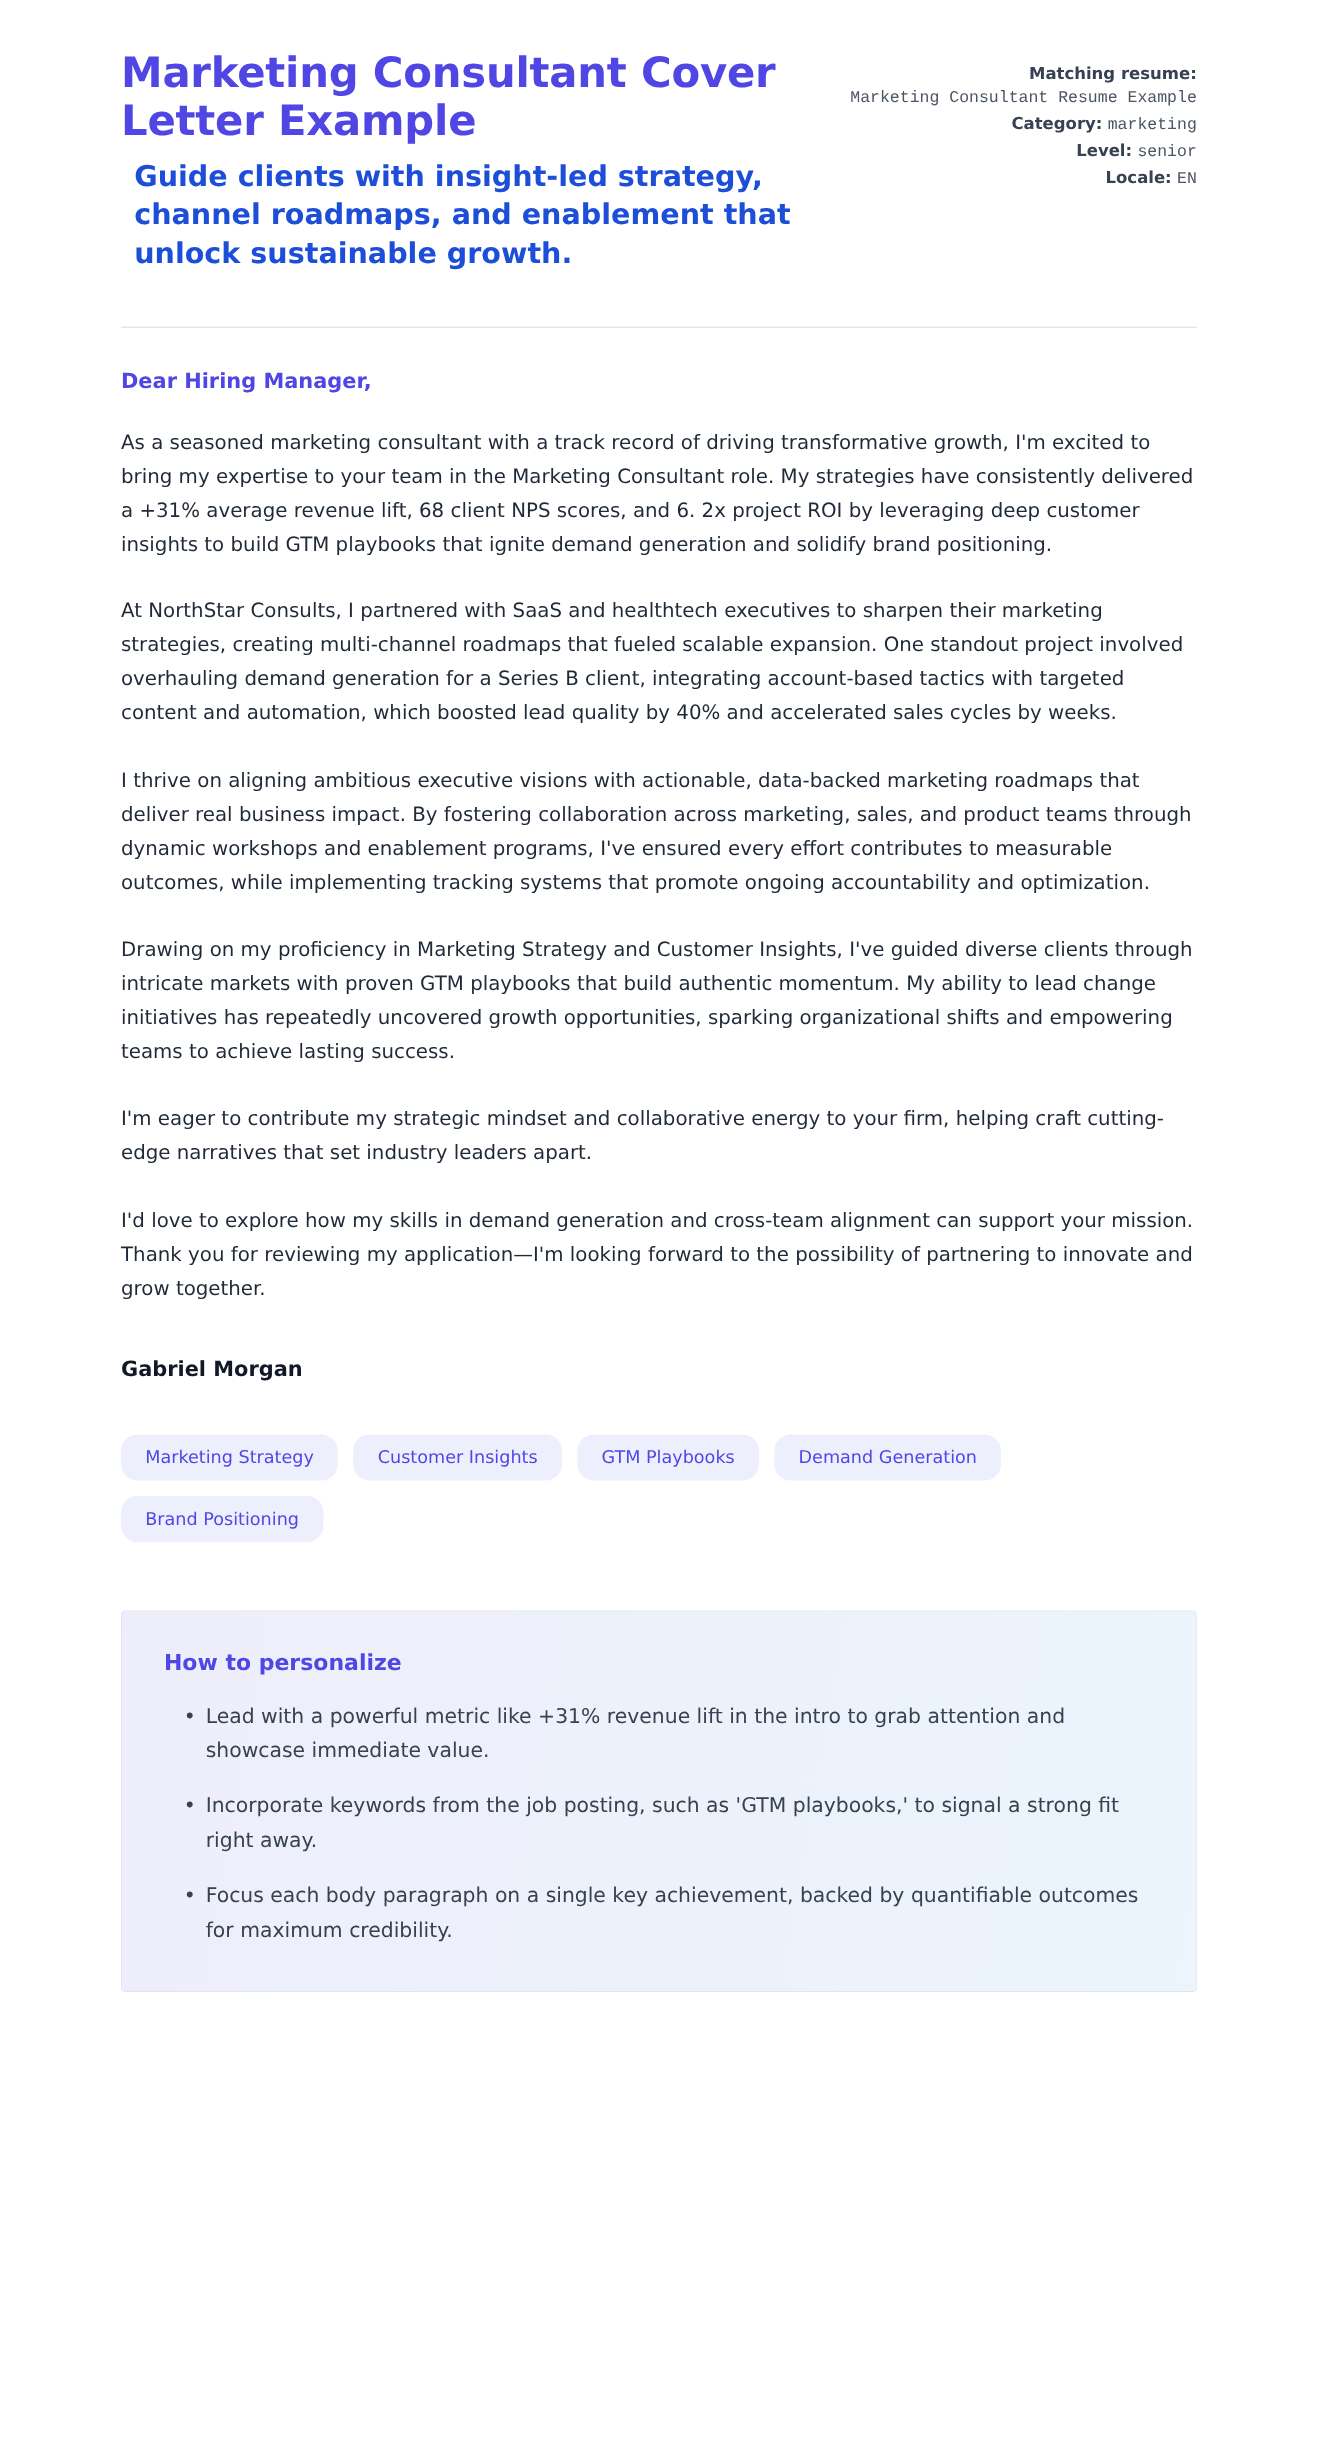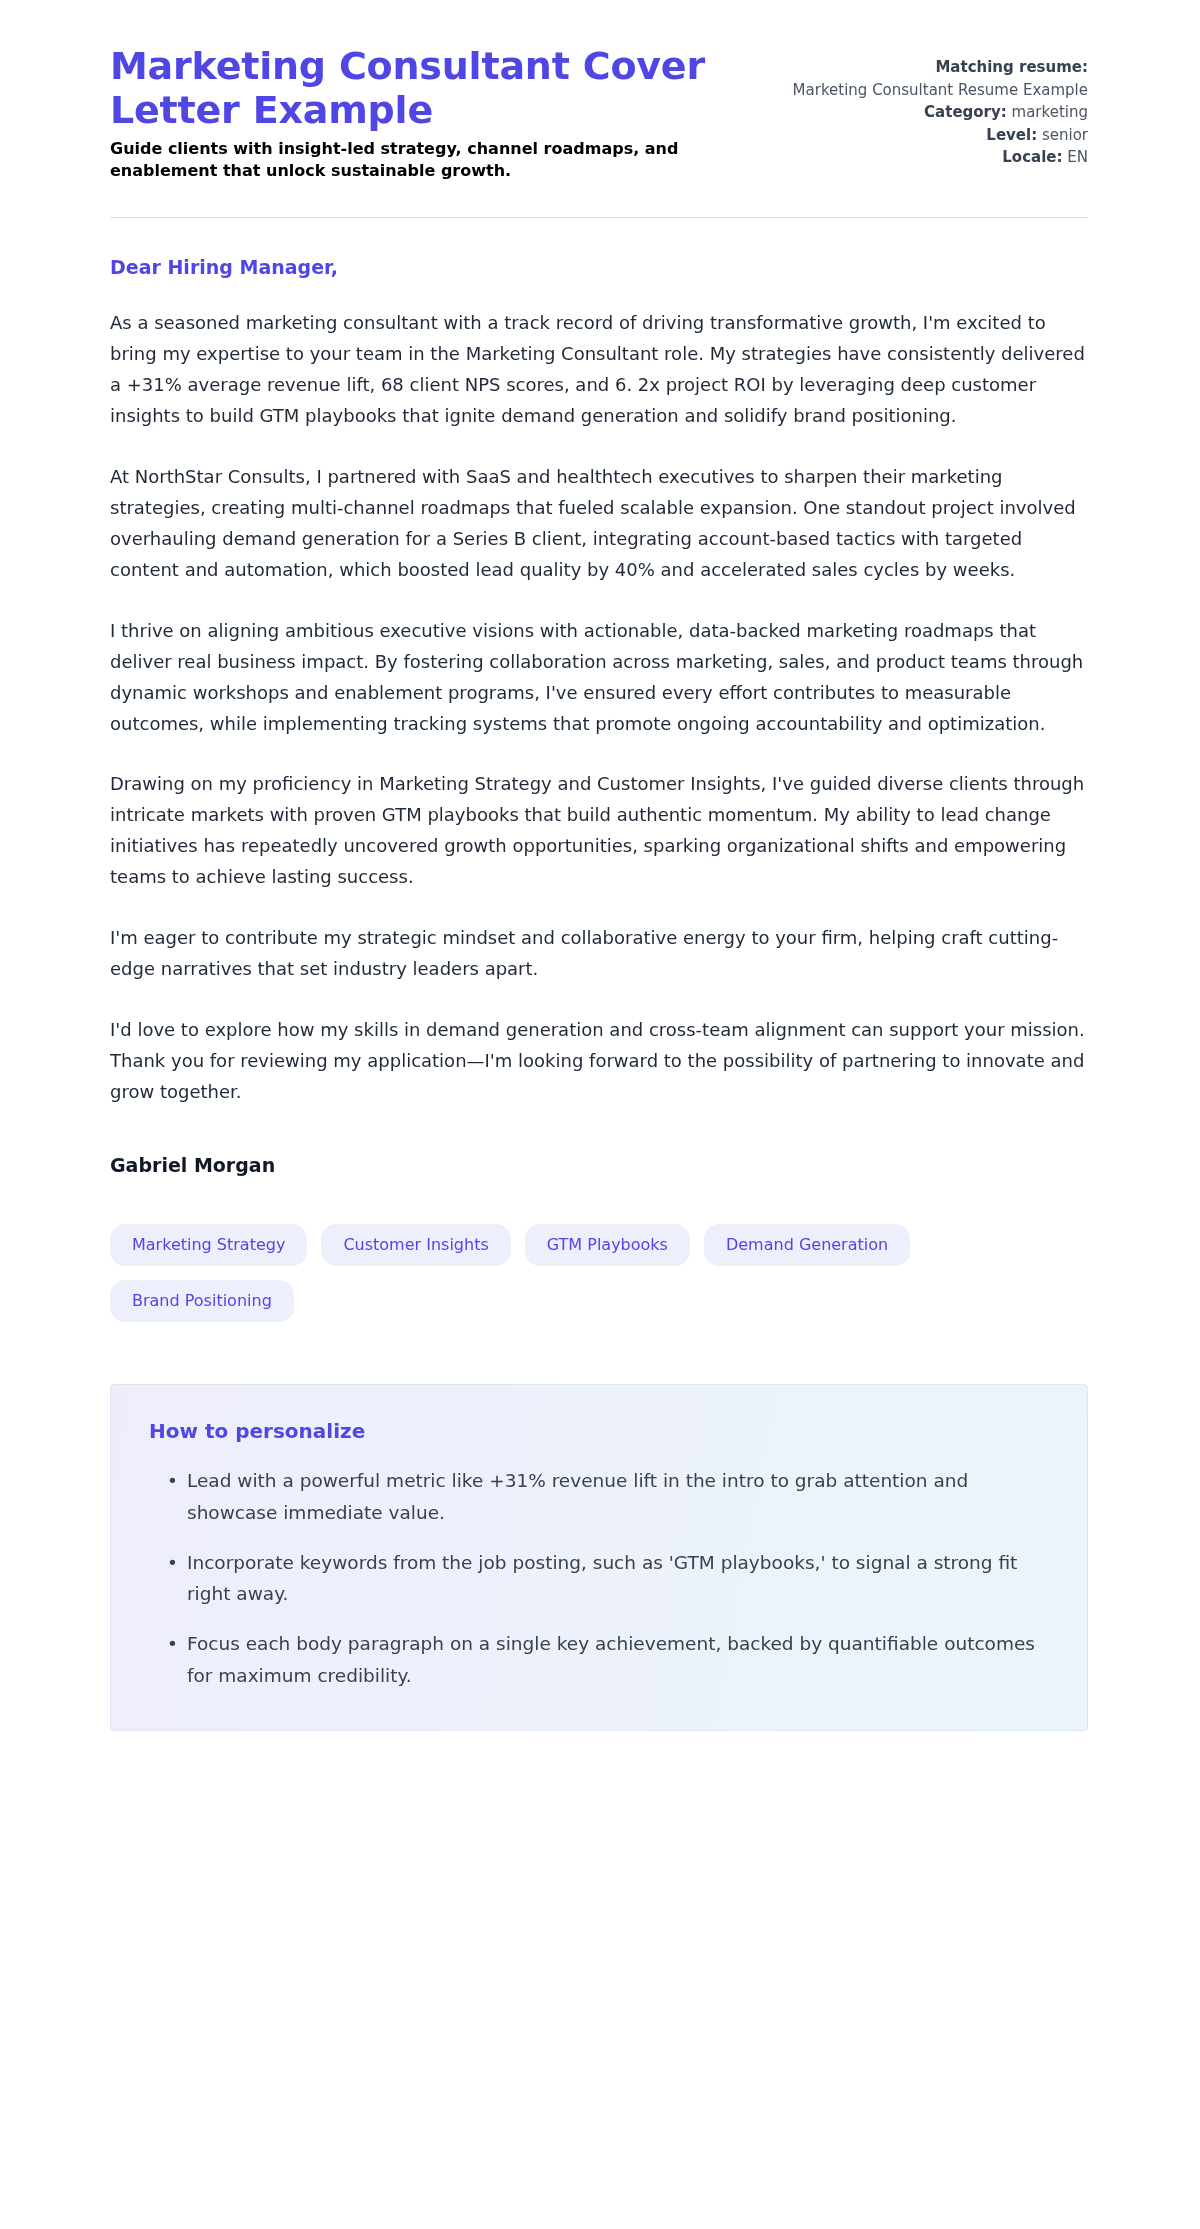--- a/index.html
+++ b/index.html
@@ -34,45 +34,46 @@
   }
   .doc-title {
     font-size: 38px;
     line-height: 1.16;
     font-weight: bold;
     color: #5046e4;
     margin: 0 0 6px 0;
     letter-spacing: -0.2px;
   }
   .doc-subtitle {
-    font-size: 16px;
+    font-size: 26px;
     line-height: 1.34;
     font-weight: bold;
-    color: #000000;
-    margin: 0;
+    color: #1d4ed8;
+    margin: 12px;
     max-width: 680px;
   }
   .header-meta {
     flex: 0 0 auto;
     text-align: right;
     font-size: 15px;
     line-height: 1.5;
     color: #4b5563;
     padding-top: 12px;
     min-width: 200px;
   }
   .header-meta .meta-line {
     white-space: normal;
   }
   .header-meta .meta-key {
     font-weight: bold;
     color: #374151;
   }
   .header-meta .meta-val {
     color: #4b5563;
+    font-family: Liberation Mono, monospace;
   }
   .meta-resume-name {
     display: block;
     color: #4b5563;
   }
 
   .divider {
     border: 0;
     border-top: 1px solid #dcdfe5;
     margin: 36px 0 0 0;

